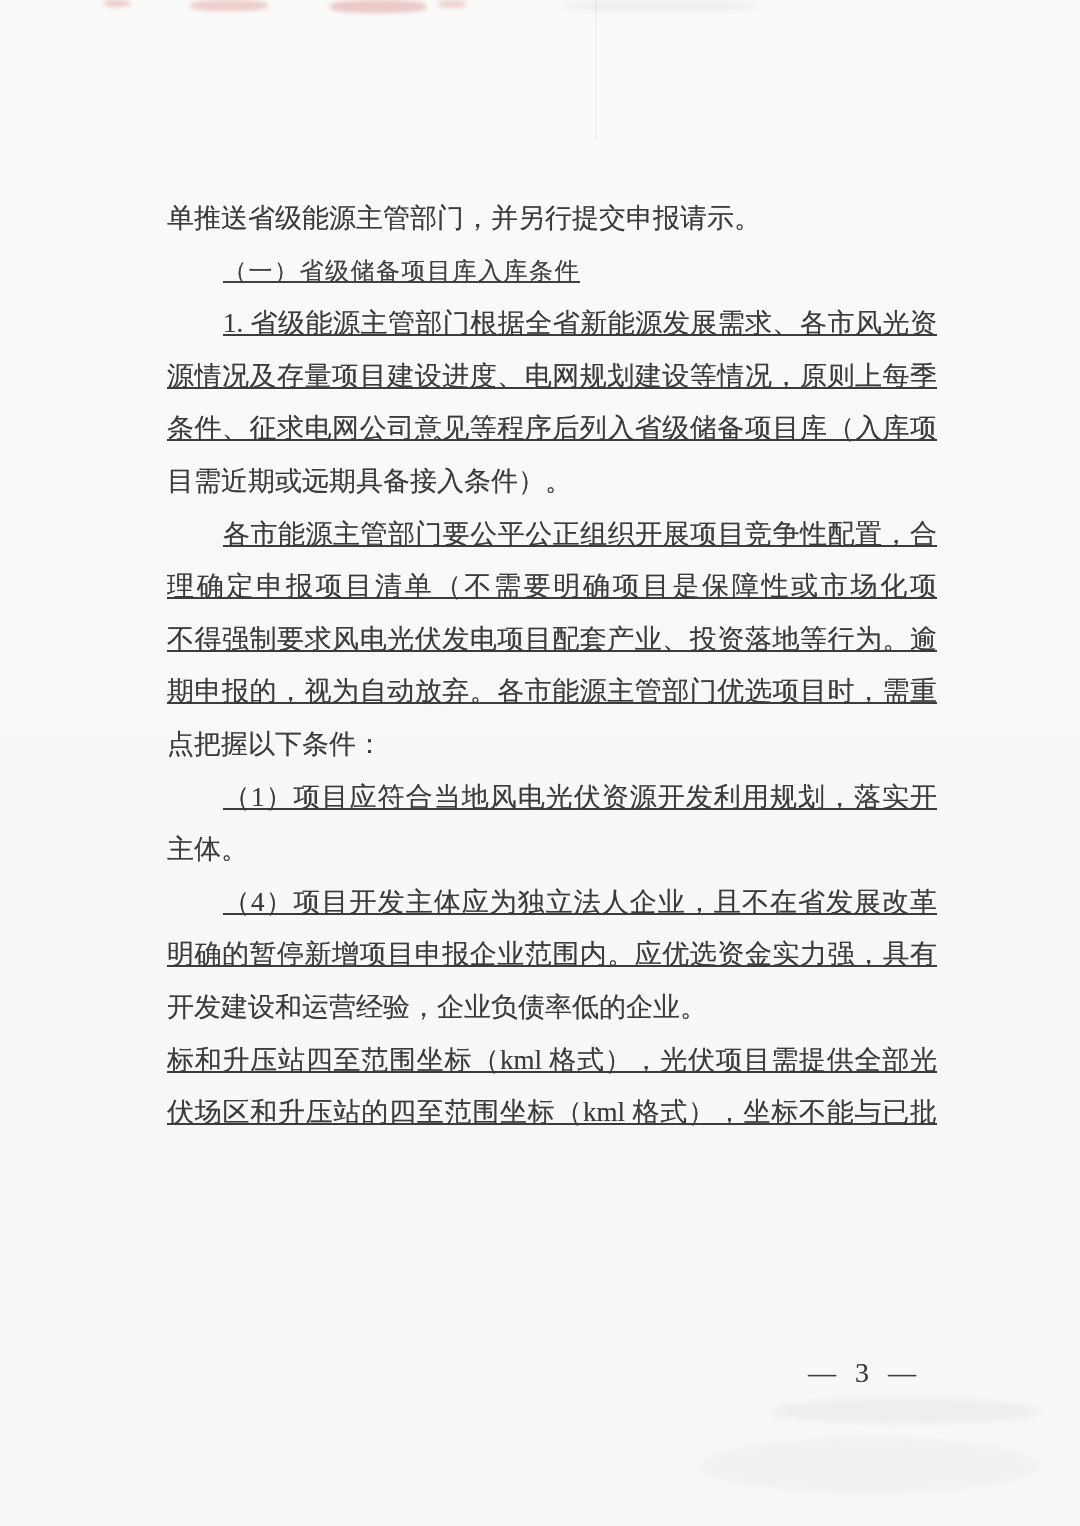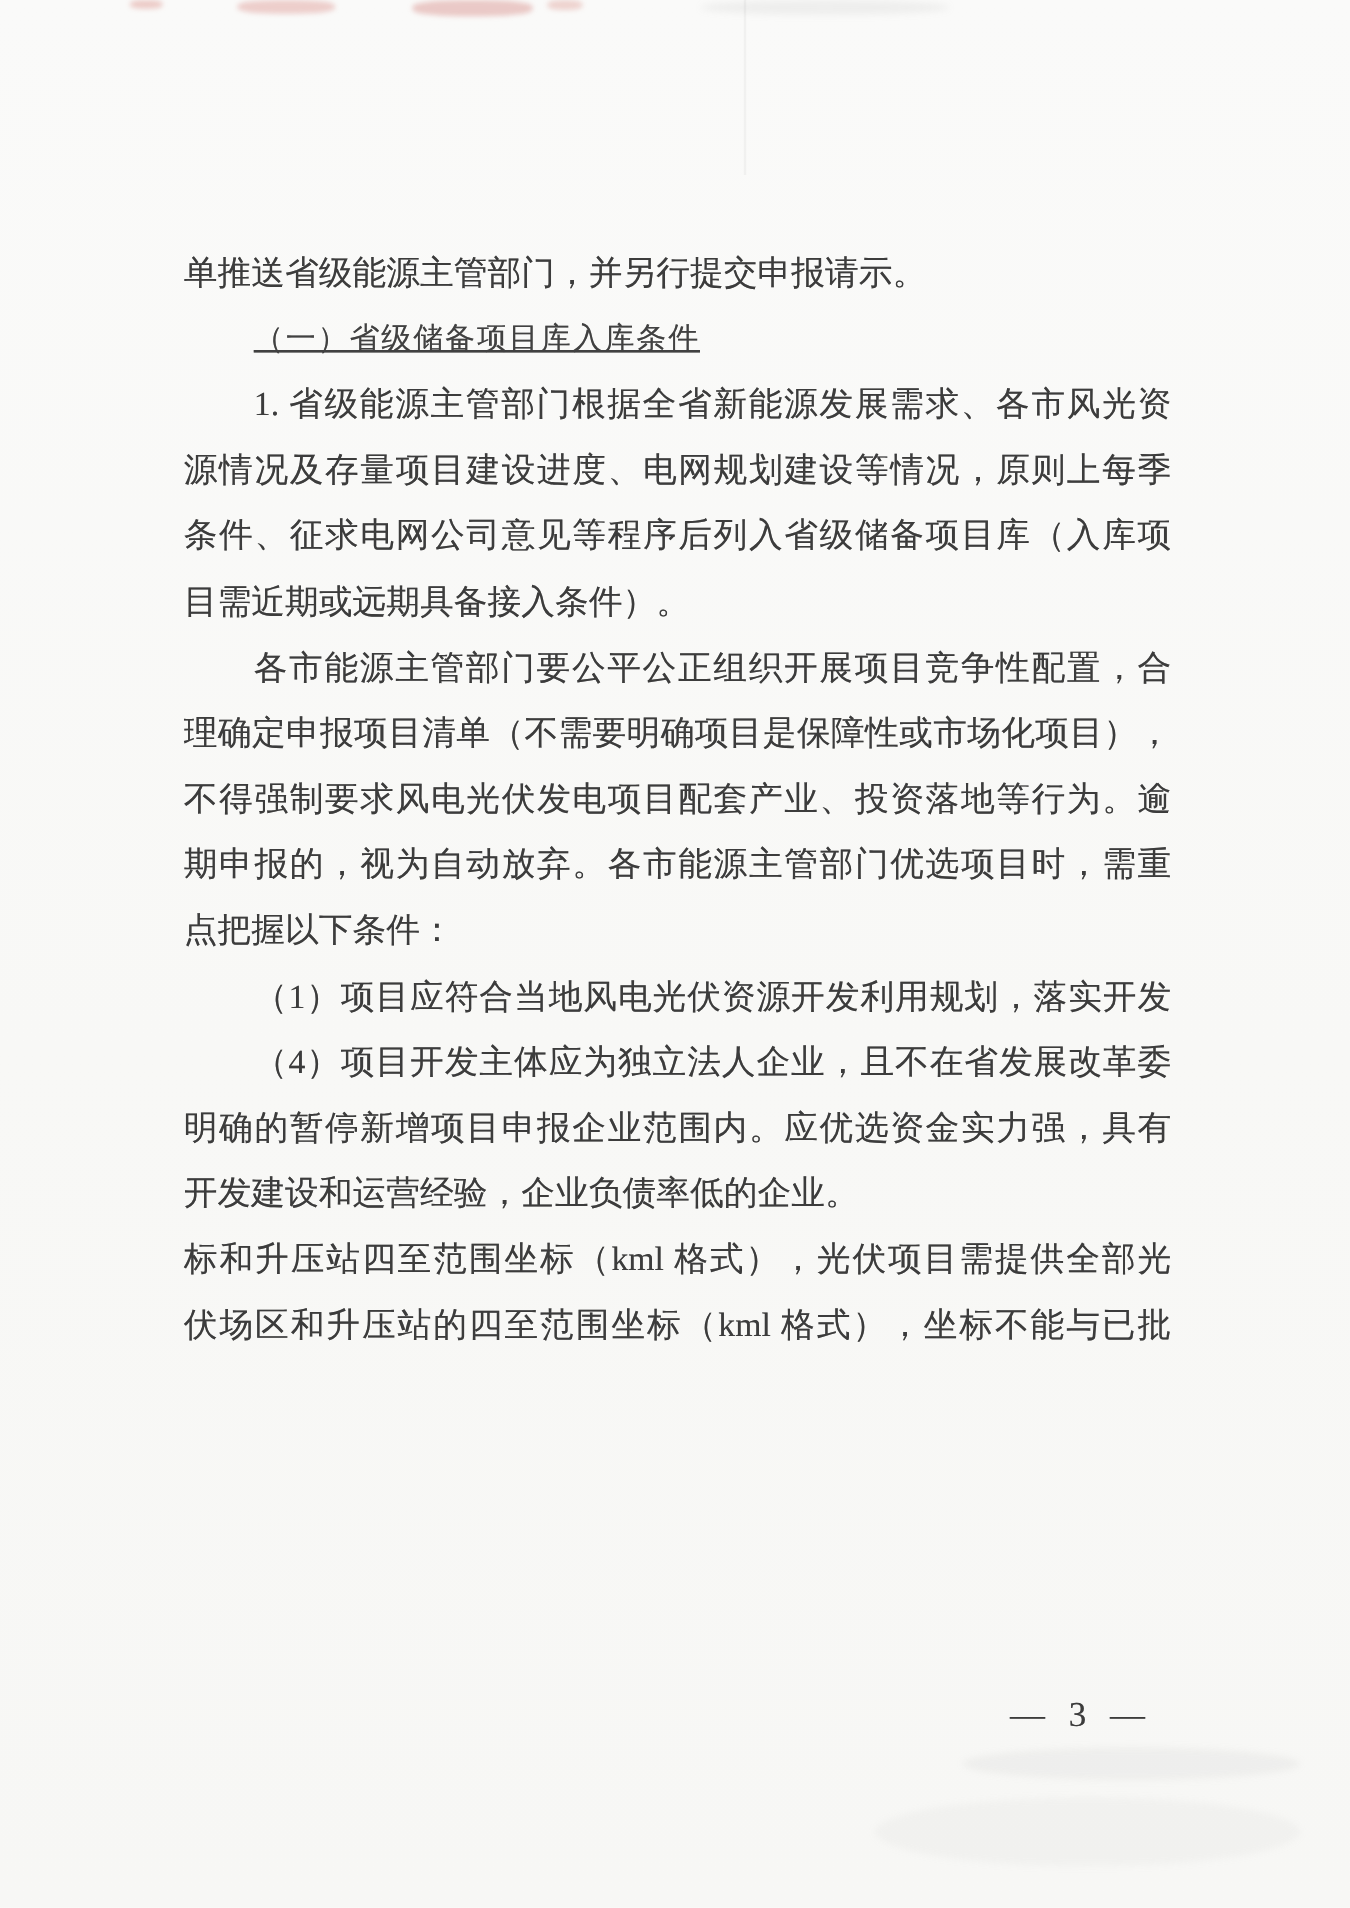--- a/index.html
+++ b/index.html
@@ -28,22 +28,23 @@
   .gm3 { left:700px; top:1438px; width:340px; height:55px; background:rgba(180,180,180,0.08); }
   .vline { position:absolute; left:595px; top:0; width:2px; height:140px; background:rgba(110,110,110,0.06); }
 
   .doc-body { position:absolute; left:147px; top:192px; width:790px; }
   .ln {
     font-size:27px;
     line-height:52.6px;
     height:52.6px;
     overflow:hidden;
     text-shadow:0 0 0.5px rgba(70,70,70,0.55);
+    margin-left:20px;
   }
-  .j   { text-align:justify; text-align-last:justify; }
+  .j   { text-align:justify; text-align-last:justify;text-decoration:underline; }
   .ind { padding-left:56px; }
   .h1 {
     font-family:"Liberation Sans","DejaVu Sans",sans-serif;
     font-weight:bold;
     font-size:30px;
     color:#313131;
     letter-spacing:1px;
   }
   .h2 { font-size:24px; letter-spacing:1.5px; color:#414141;text-decoration:underline; }
   .pagenum {
@@ -74,20 +75,21 @@
     <p class="ln ind j">1. 省级能源主管部门根据全省新能源发展需求、各市风光资</p>
     <p class="ln j">源情况及存量项目建设进度、电网规划建设等情况，原则上每季</p>
     <p class="ln j">条件、征求电网公司意见等程序后列入省级储备项目库（入库项</p>
     <p class="ln">目需近期或远期具备接入条件）。</p>
     <p class="ln ind j">各市能源主管部门要公平公正组织开展项目竞争性配置，合</p>
     <p class="ln j">理确定申报项目清单（不需要明确项目是保障性或市场化项目），</p>
     <p class="ln j">不得强制要求风电光伏发电项目配套产业、投资落地等行为。逾</p>
     <p class="ln j">期申报的，视为自动放弃。各市能源主管部门优选项目时，需重</p>
     <p class="ln">点把握以下条件：</p>
     <p class="ln ind j">（1）项目应符合当地风电光伏资源开发利用规划，落实开发</p>
+    <p class="ln">主体。</p>
     <p class="ln ind j">（4）项目开发主体应为独立法人企业，且不在省发展改革委</p>
     <p class="ln j">明确的暂停新增项目申报企业范围内。应优选资金实力强，具有</p>
     <p class="ln">开发建设和运营经验，企业负债率低的企业。</p>
     <p class="ln j">标和升压站四至范围坐标（kml 格式），光伏项目需提供全部光</p>
     <p class="ln j">伏场区和升压站的四至范围坐标（kml 格式），坐标不能与已批</p>
   </div>
 
   <div class="pagenum">— 3 —</div>
 
   <div class="graymark gm2"></div>

